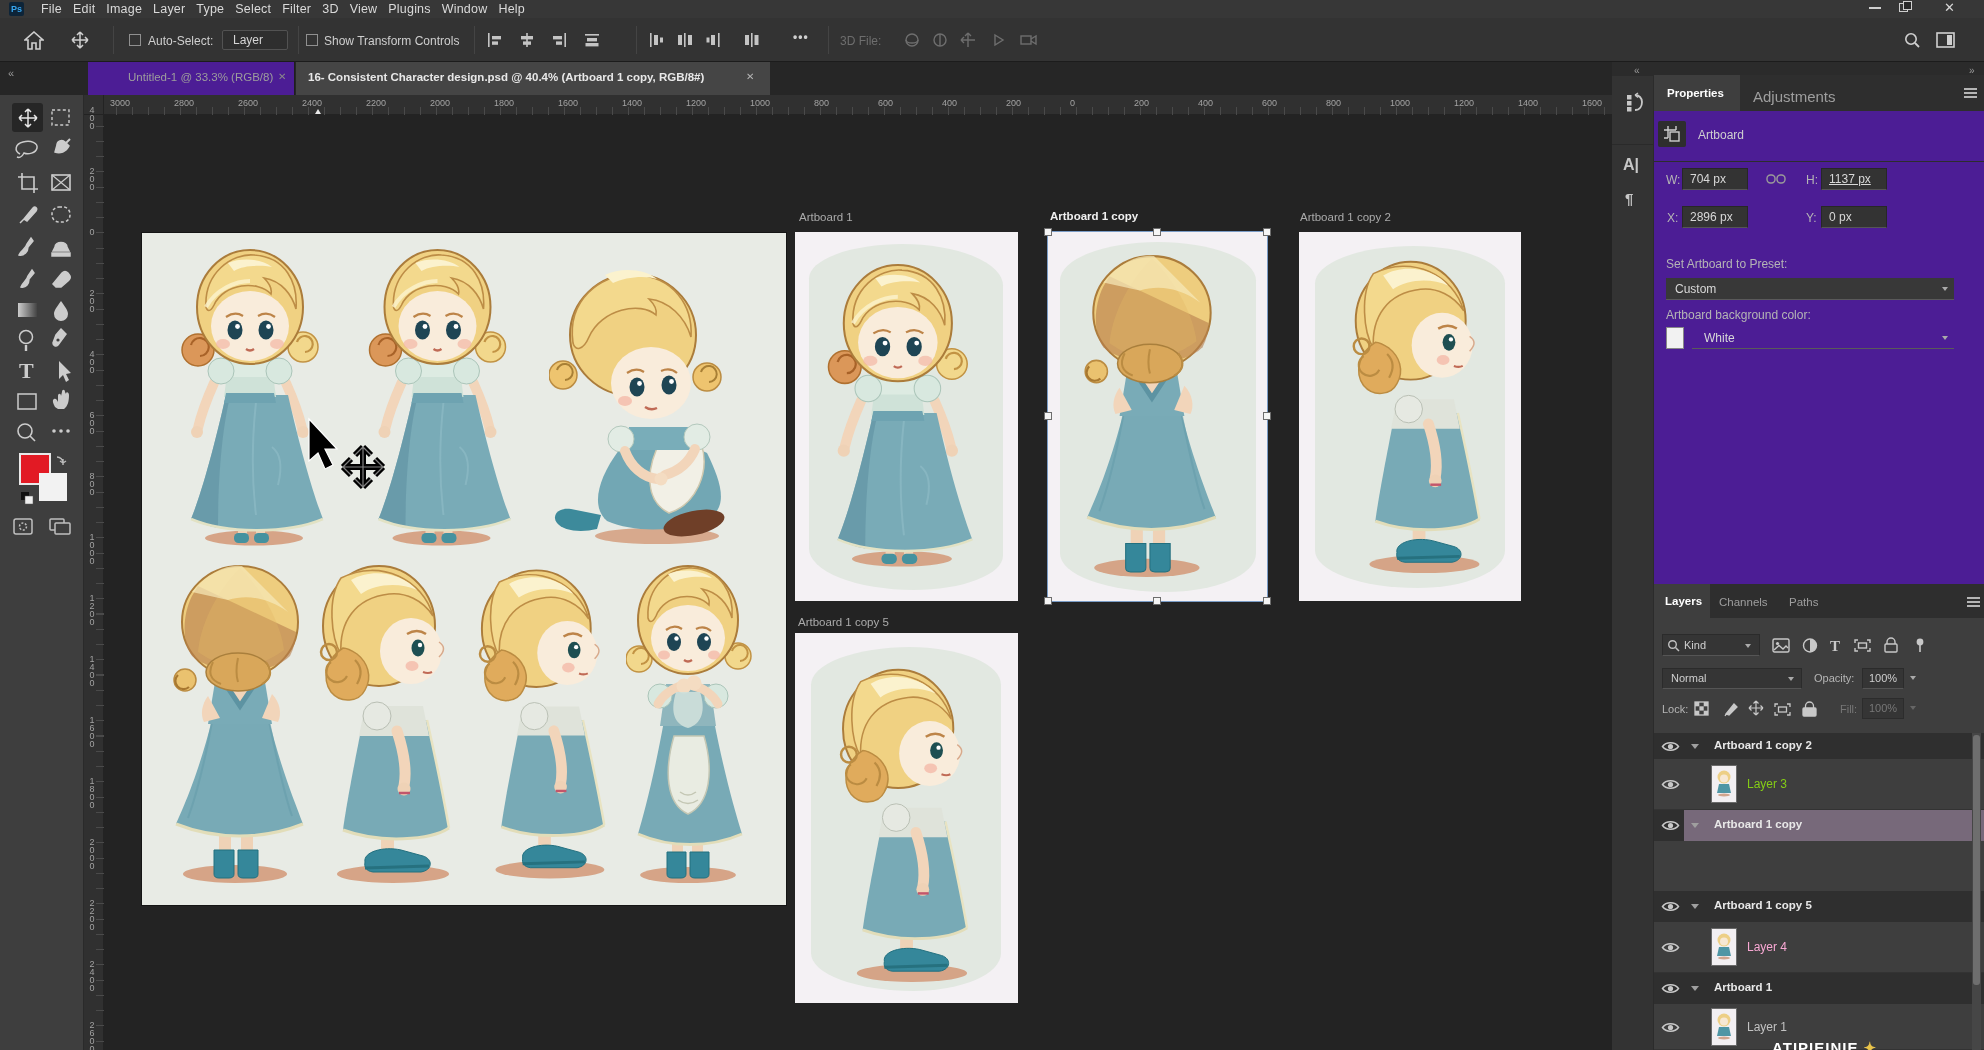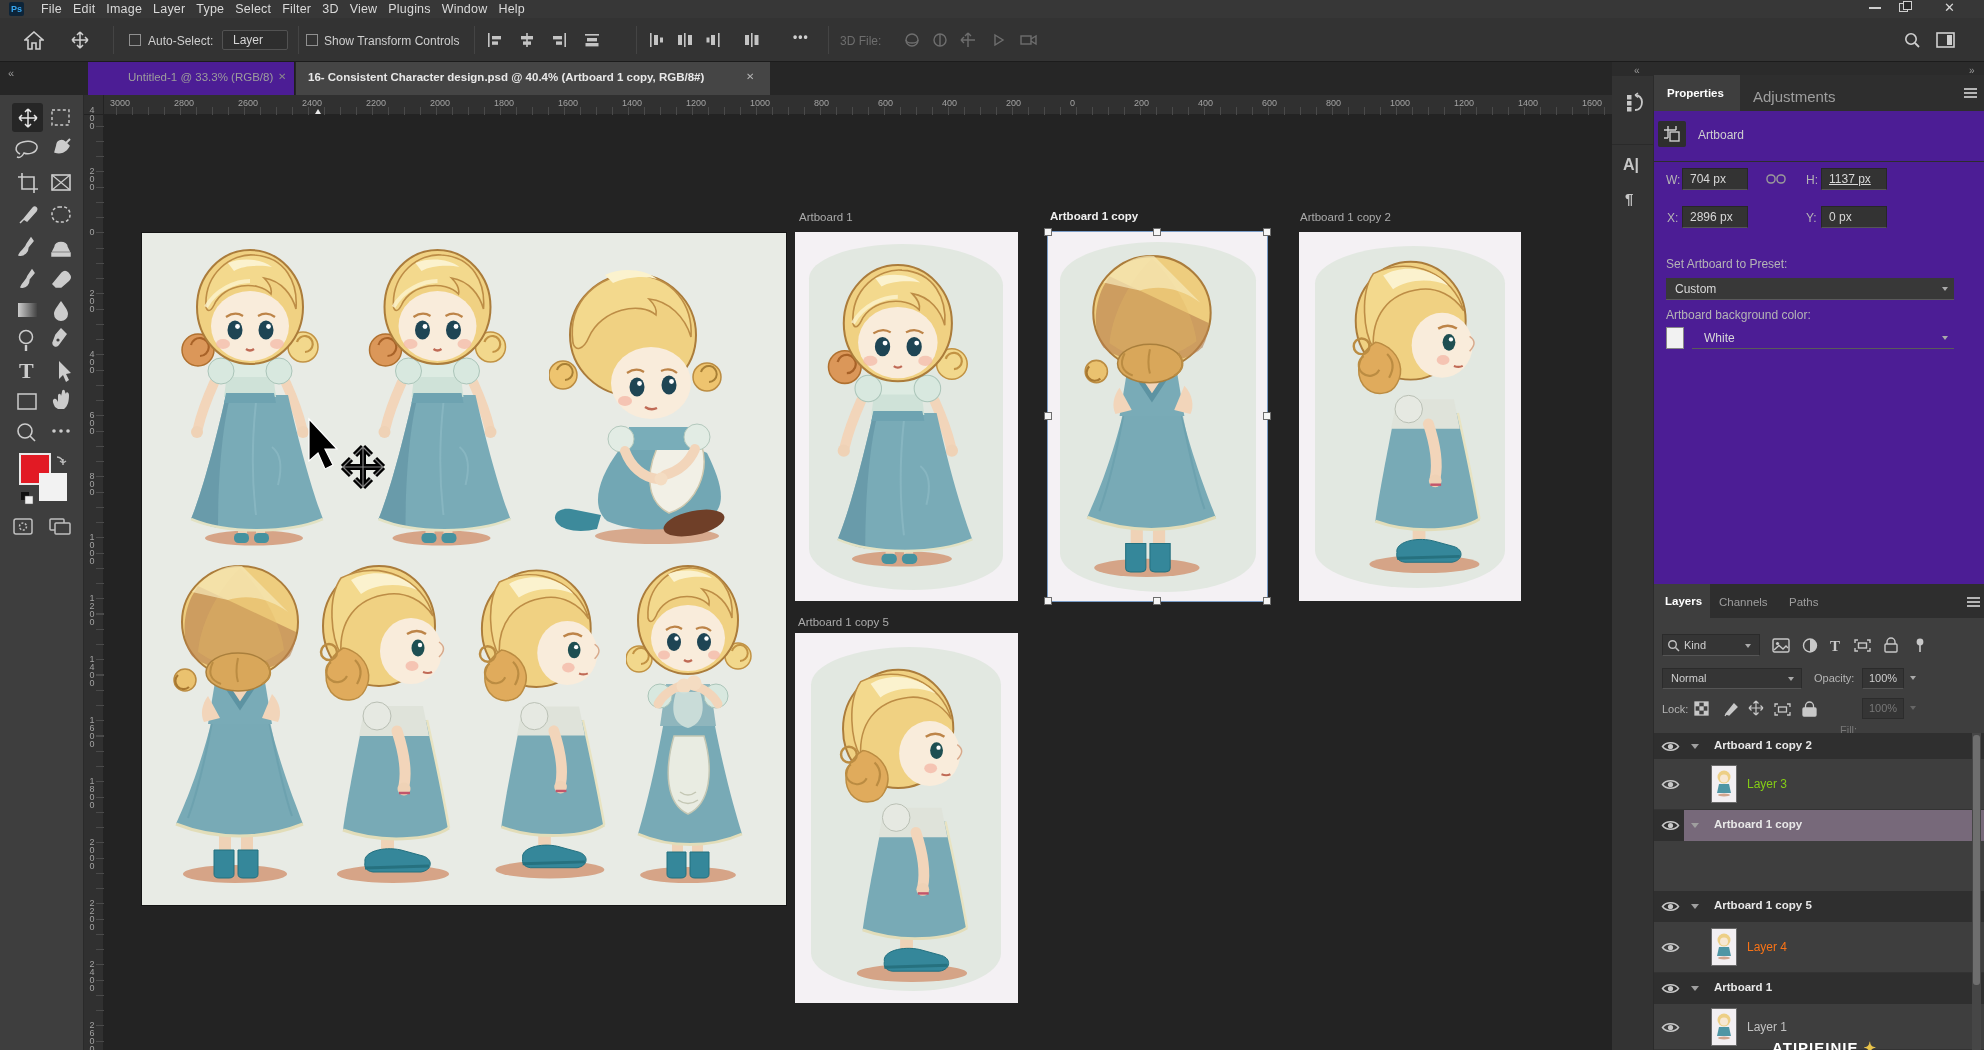--- a/index.html
+++ b/index.html
@@ -827,21 +827,21 @@
               <rect x="9.7" y="10.7" width="4.3" height="4.3"></rect>
             </g>
           <path d="M32 14 L40 4 L43 7 L35 15 Z M31 16 L33 13" fill="#c8c8c8"></path>
           <path d="M62 1 V15 M55 8 H69 M62 1 L59.5 3.5 M62 1 L64.5 3.5 M62 15 L59.5 12.5 M62 15 L64.5 12.5 M55 8 L57.5 5.5 M55 8 L57.5 10.5 M69 8 L66.5 5.5 M69 8 L66.5 10.5" stroke-width="1.2"></path>
           <path d="M84 4 H81 V7 M93 4 H96 V7 M84 15 H81 V12 M93 15 H96 V12"></path>
             <rect x="84.5" y="7" width="8" height="5"></rect>
           <rect x="109" y="8" width="13" height="8" rx="1" fill="#c8c8c8"></rect>
             <path d="M111.5 8 V6 a4 4 0 0 1 8 0 V8"></path>
         </g>
       </svg>
-      <div class="abs t" style="left:186px;top:119px;color:#777;font-size:11px;margin-top:21px;">Fill:</div>
+      <div class="abs t" style="left:186px;top:119px;color:#777;font-size:11px;">Fill:</div>
       <div class="abs" style="left:208px;top:114px;width:42px;height:21px;background:#353535;border:1px solid #2c2c2c;">
         <div class="abs t" style="left:6px;top:3px;color:#777;font-size:11px;">100%</div>
       </div>
       <div class="abs" style="left:256px;top:122px;width:0;height:0;border-left:3.5px solid transparent;border-right:3.5px solid transparent;border-top:4px solid #666;"></div>
 
       <div class="abs" style="left:0;top:149px;width:330px;height:26px;background:#2f2f2f;">
           <svg class="abs" style="left:7px;top:7px;" width="19" height="13" viewBox="0 0 19 13">
   <path d="M1.5 6.5 C5 1.5 14 1.5 17.5 6.5 C14 11.5 5 11.5 1.5 6.5 Z" fill="none" stroke="#c8c8c8" stroke-width="1.5"></path>
   <circle cx="9.5" cy="6.5" r="2.6" fill="#c8c8c8"></circle>
 </svg>
@@ -886,21 +886,21 @@
   <circle cx="9.5" cy="6.5" r="2.6" fill="#c8c8c8"></circle>
 </svg>
           <div class="abs" style="left:58px;top:7px;width:24px;height:36px;background:#f2eff2;outline:1px solid #6a6a6a;">
       <svg width="24" height="36" viewBox="0 0 24 36">
         <ellipse cx="12" cy="29" rx="6" ry="1.5" fill="#d0a58e"></ellipse>
         <path d="M7 18 L17 18 L19 27 L5 27 Z" fill="#4f96a5"></path>
         <circle cx="12" cy="11" r="6.5" fill="#edcf86"></circle>
         <circle cx="12" cy="12.5" r="4" fill="#f7e8d4"></circle>
       </svg>
     </div>
-          <div class="abs t" style="left:93px;top:18px;color:#f97316;">Layer 4</div>
+          <div class="abs t" style="left:93px;top:18px;color:#f9a8d4;">Layer 4</div>
         </div>
       <div class="abs" style="left:0;top:389px;width:330px;height:31px;background:#2f2f2f;">
           <svg class="abs" style="left:7px;top:9px;" width="19" height="13" viewBox="0 0 19 13">
   <path d="M1.5 6.5 C5 1.5 14 1.5 17.5 6.5 C14 11.5 5 11.5 1.5 6.5 Z" fill="none" stroke="#c8c8c8" stroke-width="1.5"></path>
   <circle cx="9.5" cy="6.5" r="2.6" fill="#c8c8c8"></circle>
 </svg>
           <div class="abs" style="left:37px;top:13px;width:0;height:0;border-left:4px solid transparent;border-right:4px solid transparent;border-top:5px solid #9f9f9f;"></div>
           <div class="abs t" style="left:60px;top:8px;color:#e8e8e8;font-weight:bold;font-size:11.5px;">Artboard 1</div>
         </div>
       <div class="abs" style="left:0;top:420px;width:330px;height:46px;background:#3e3e3e;border-bottom:1px solid #333;">

